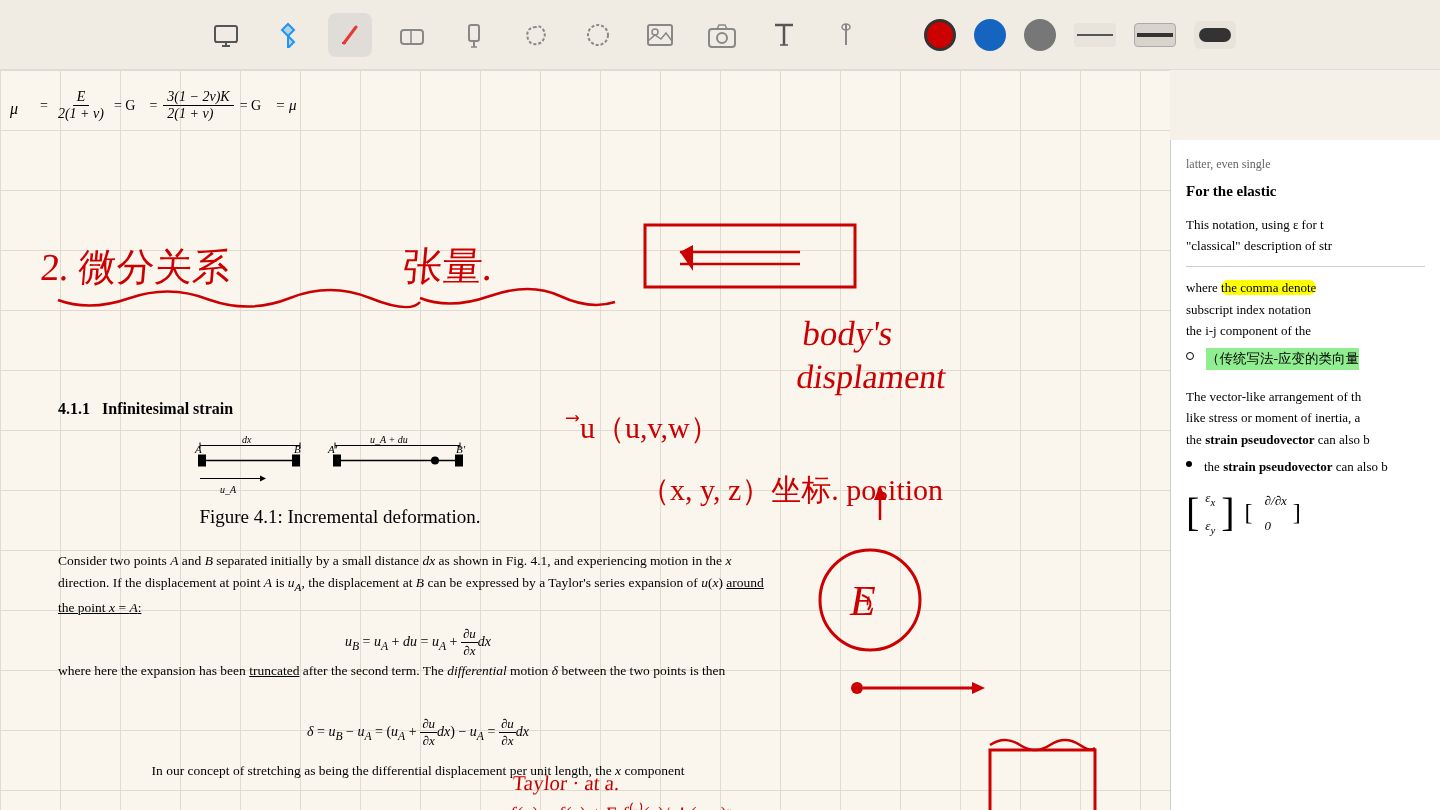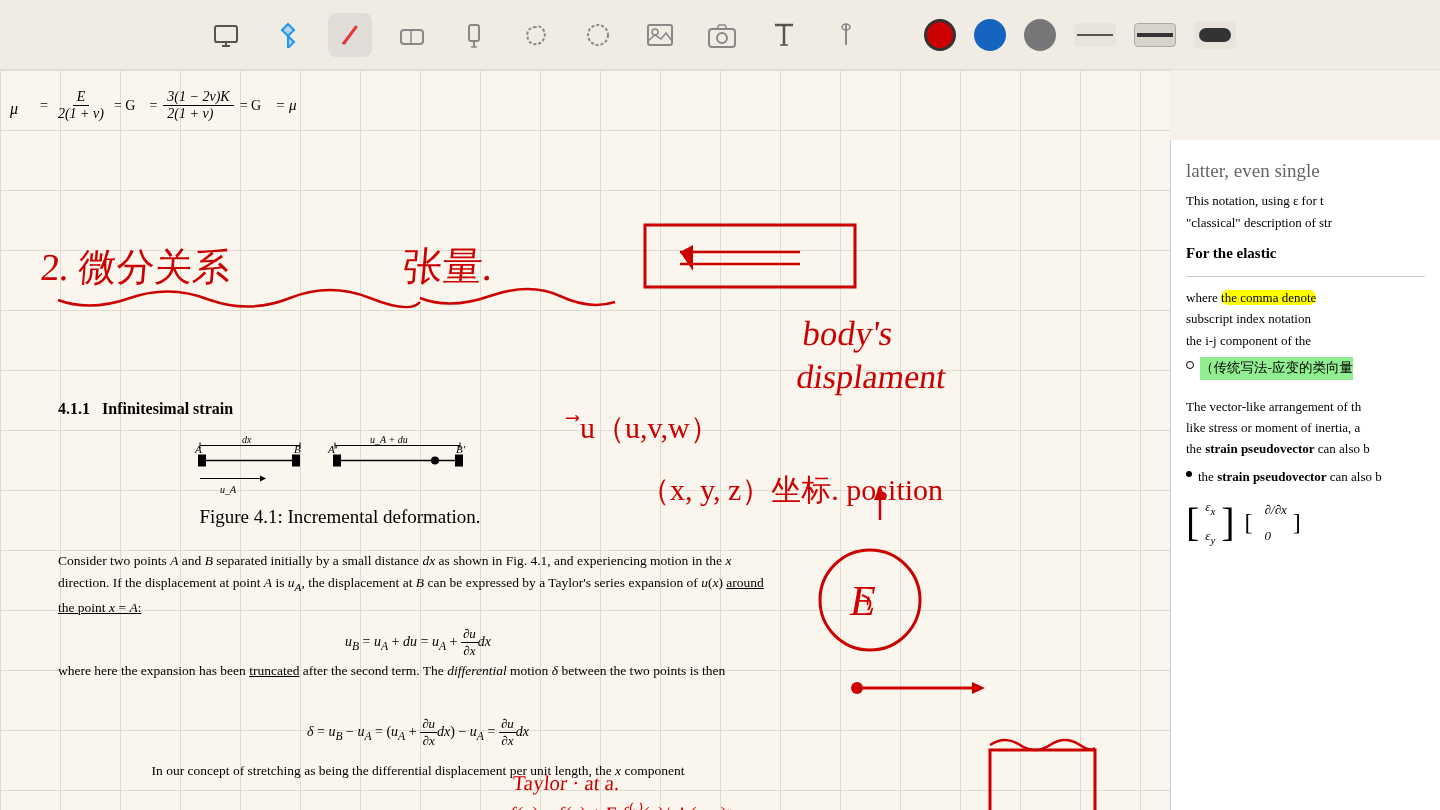--- a/index.html
+++ b/index.html
@@ -138,21 +138,21 @@
     }
     .sidebar-text .highlight-green {
       background: #90ee90;
     }
     .sidebar-text strong {
       font-weight: bold;
     }
     .bullet-item {
       display: flex;
       align-items: flex-start;
-      gap: 6px;
+      gap: 12px;
       margin-bottom: 6px;
       font-size: 13.5px;
     }
     .bullet-circle {
       width: 8px;
       height: 8px;
       border: 1.5px solid #000;
       border-radius: 50%;
       margin-top: 4px;
       flex-shrink: 0;
@@ -476,30 +476,30 @@
       <text x="575" y="750" font-family="cursive" font-size="19" fill="#cc0000" transform="skewX(-5)">f(x) = f(a) + Σ f⁽ⁿ⁾(a)/n! (x-a)ⁿ</text>
 
     </svg>
 
   </div>
 
   <div id="sidebar">
 
     <div class="sidebar-text">
 
-      <div style="color:#666; font-size:19px; margin-bottom:4px;">
+      <div style="color:#666; font-size:12px; margin-bottom:4px;">
         <span>latter, even single</span>
       </div>
+
+      <div style="font-size:15px; font-weight:bold; margin-bottom:10px; color:#000;">For the elastic</div>
 
       <div style="font-size:13px; margin-bottom:8px; color:#000;">
         <span>This notation, using ε for t</span><br>
         <span>"classical" description of str</span>
       </div>
-
-      <div style="font-size:15px; font-weight:bold; margin-bottom:10px; color:#000;">For the elastic</div>
 
       <div class="sidebar-divider"></div>
 
       <div style="font-size:13px; margin-bottom:6px; color:#000;">
         <span>where </span><span class="highlight-yellow">the comma denote</span><br>
         <span>subscript index notation</span><br>
         <span>the i-j component of the</span>
       </div>
 
       <div class="bullet-item">

